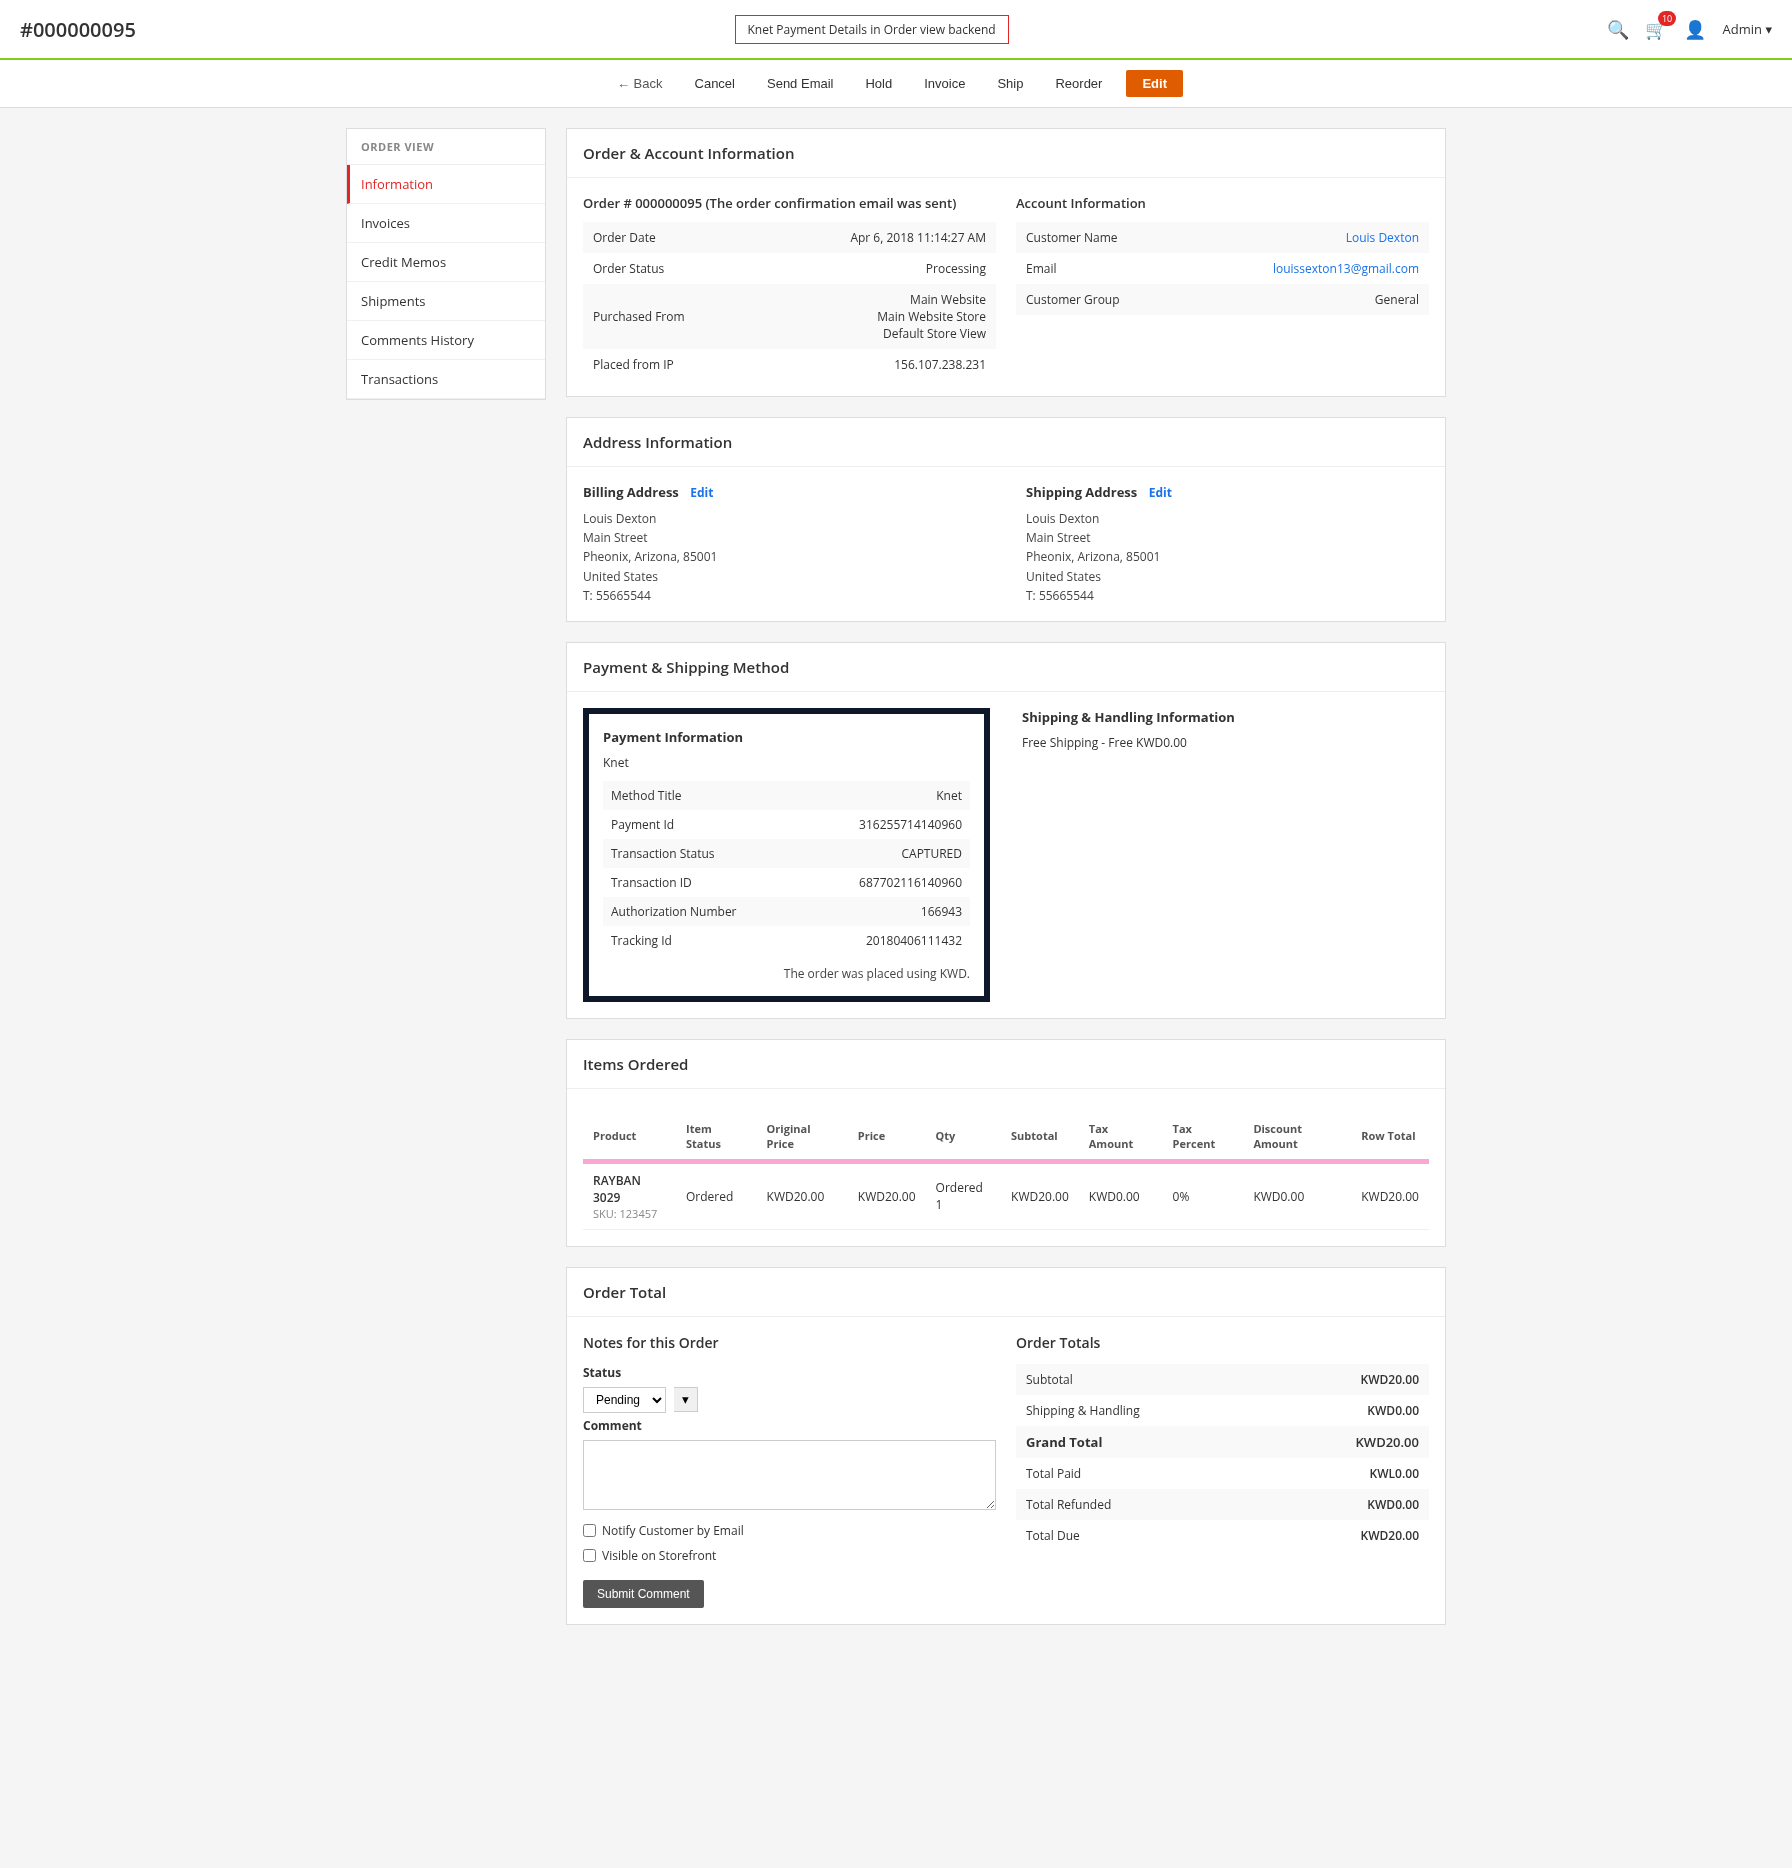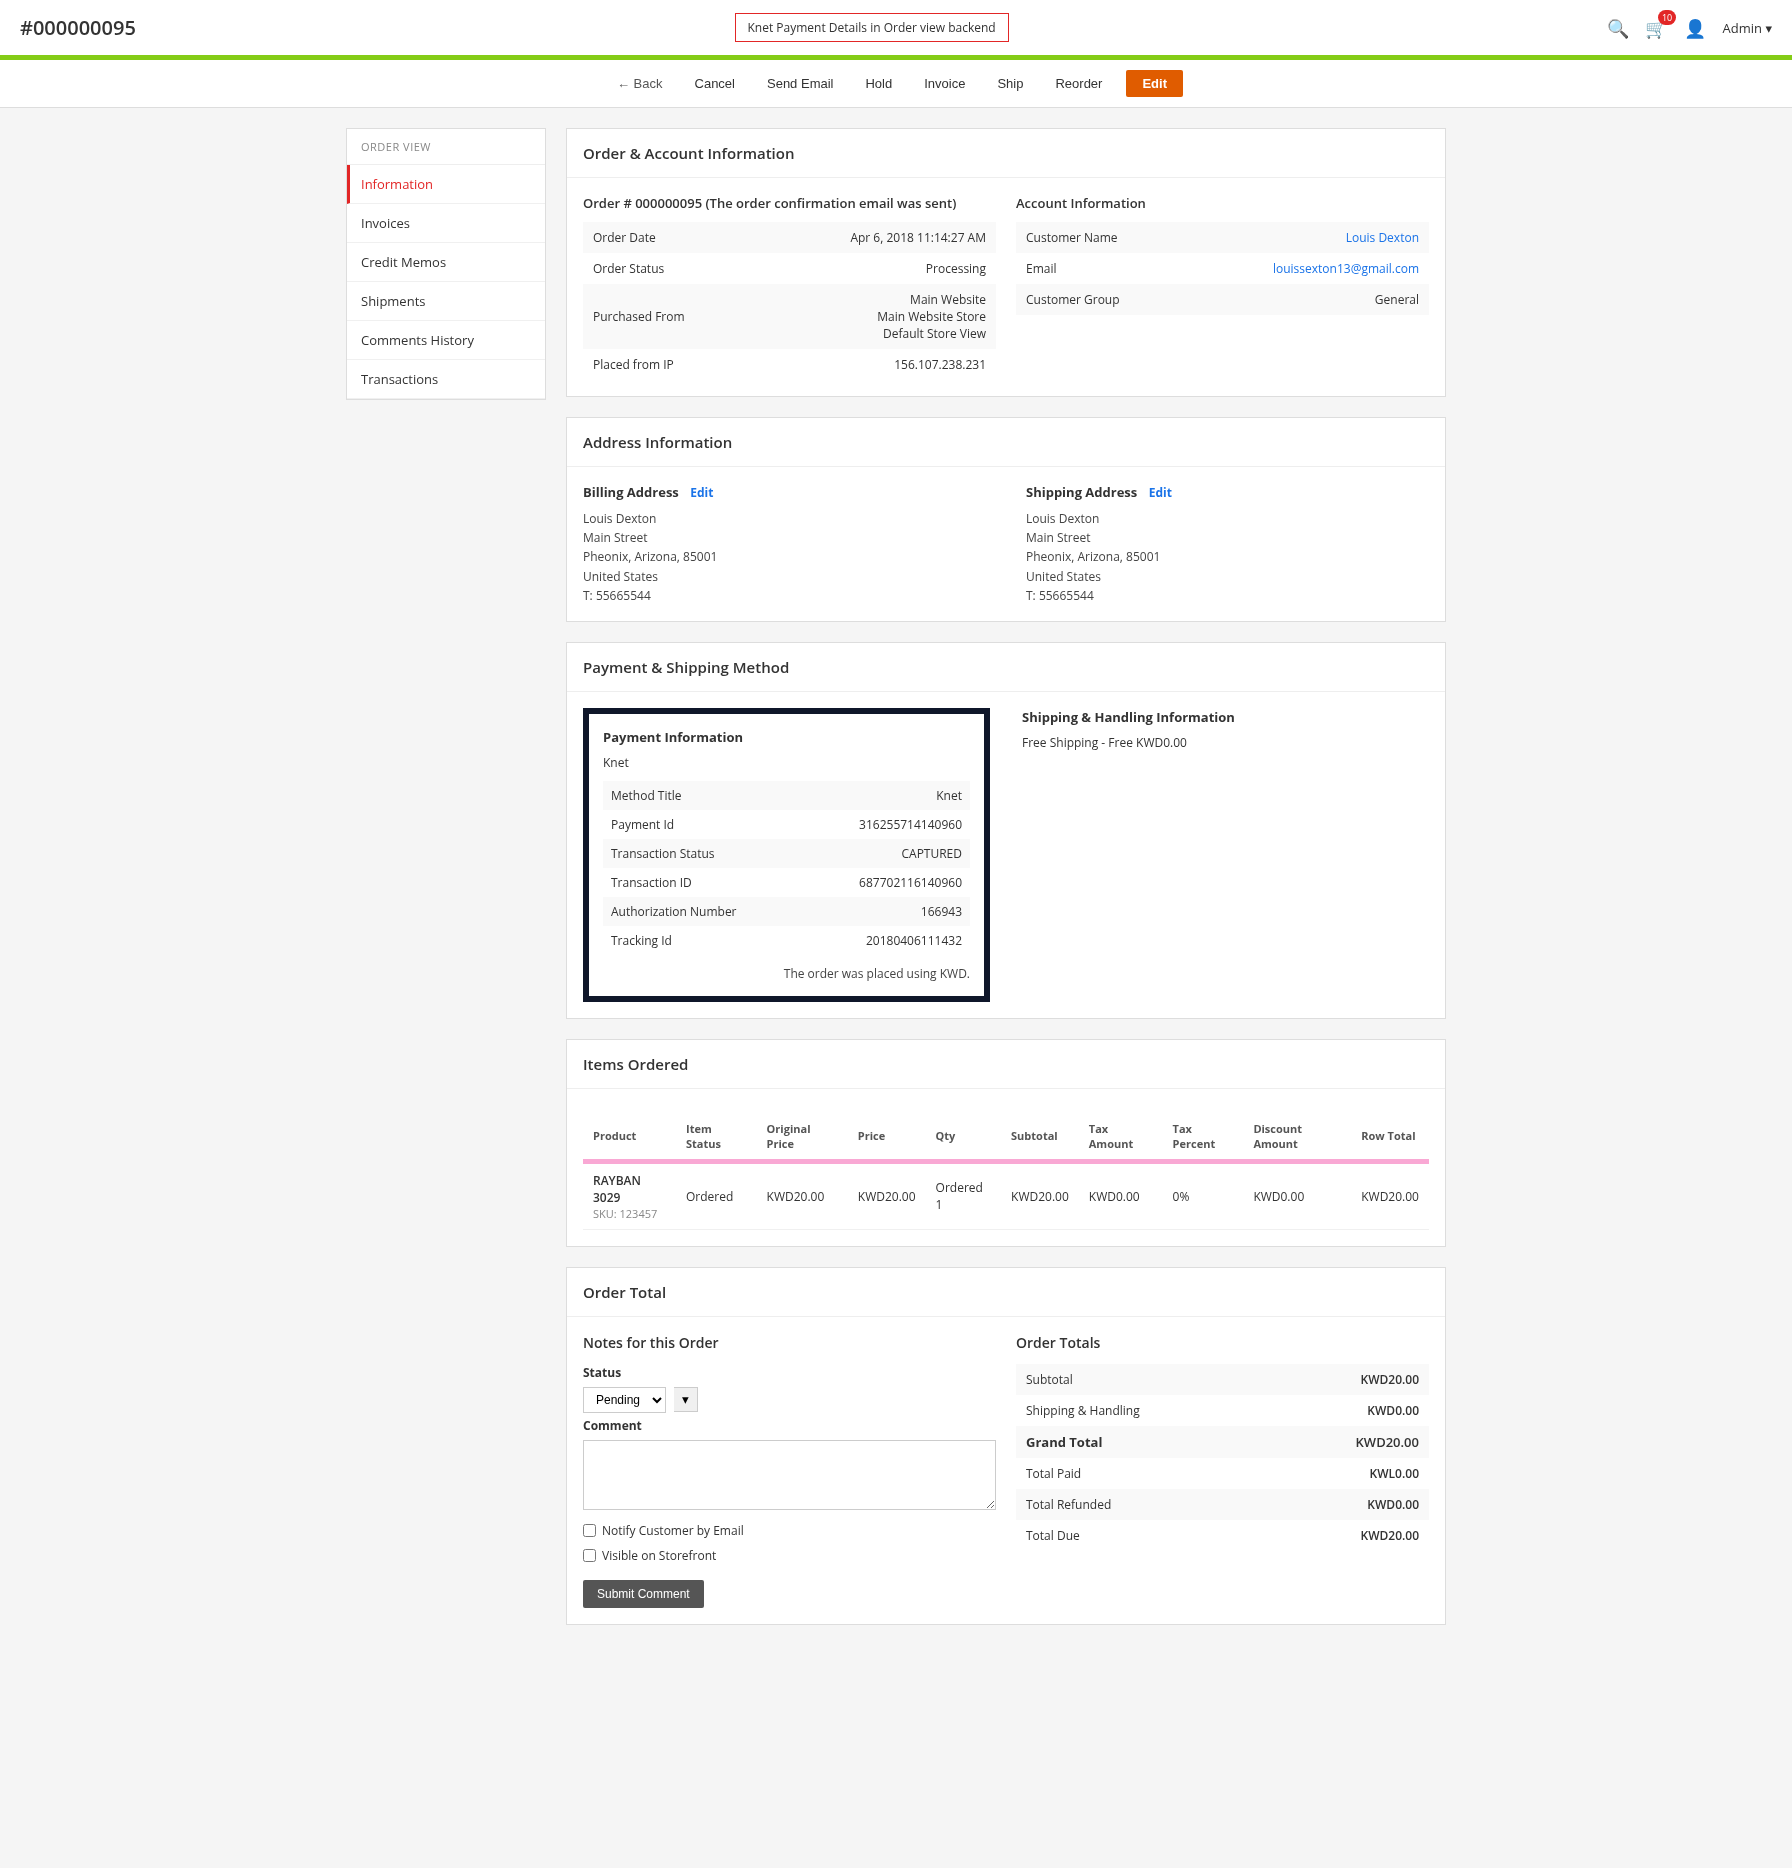--- a/index.html
+++ b/index.html
@@ -1,20 +1,20 @@
 <!DOCTYPE html>
 <html><head>
   <meta charset="utf-8">
   <style>
     * { box-sizing: border-box; margin: 0; padding: 0; }
     body { font-family: 'Open Sans', Arial, sans-serif; font-size: 13px; background: #f5f5f5; color: #333; }
     
     .top-header {
       background: #fff;
-      border-bottom: 5px solid #84cc16;
+      border-bottom: 2px solid #84cc16;
       padding: 0 20px;
       height: 60px;
       display: flex;
       align-items: center;
       justify-content: space-between;
     }
     .order-id { font-size: 20px; font-weight: 600; color: #333; }
     .header-center { 
       border: 1px solid #e22626;
       padding: 5px 12px;
@@ -71,21 +71,21 @@
     .sidebar {
       width: 200px;
       flex-shrink: 0;
       background: #fff;
       border: 1px solid #ddd;
       margin-right: 20px;
       height: fit-content;
     }
     .sidebar-title {
       font-size: 11px;
-      font-weight: 400;
+      font-weight: 700;
       color: #888;
       padding: 10px 14px;
       letter-spacing: 0.5px;
       text-transform: uppercase;
       border-bottom: 1px solid #eee;
     }
     .sidebar-item {
       padding: 10px 14px;
       cursor: pointer;
       font-size: 13px;

